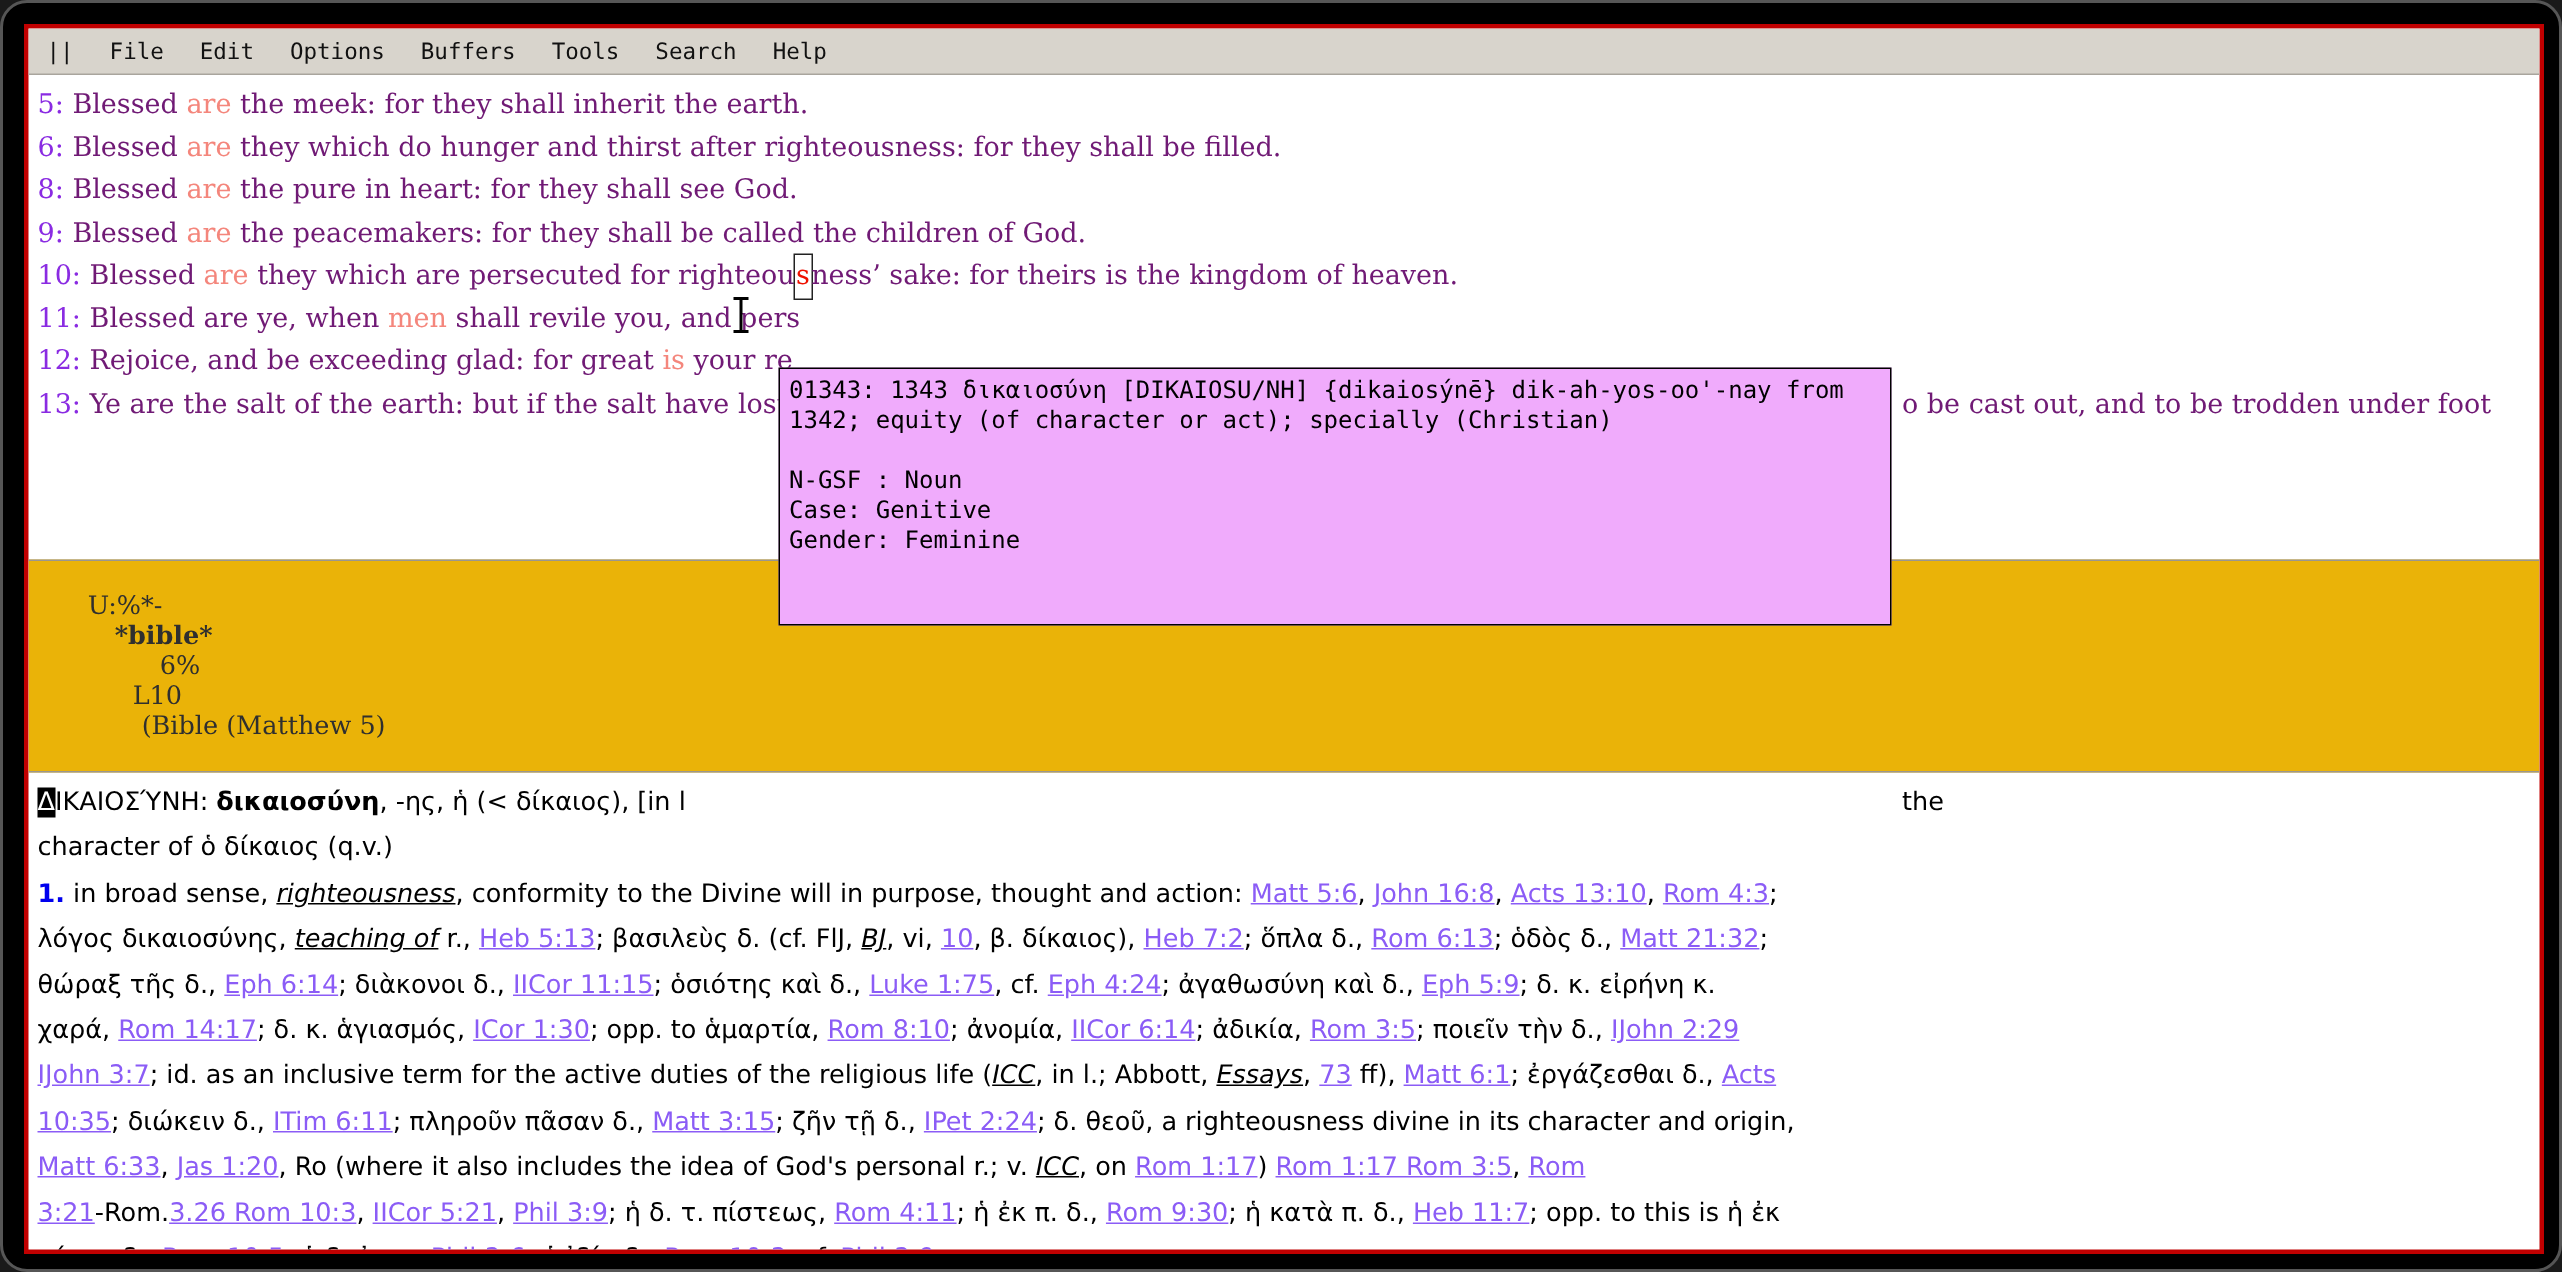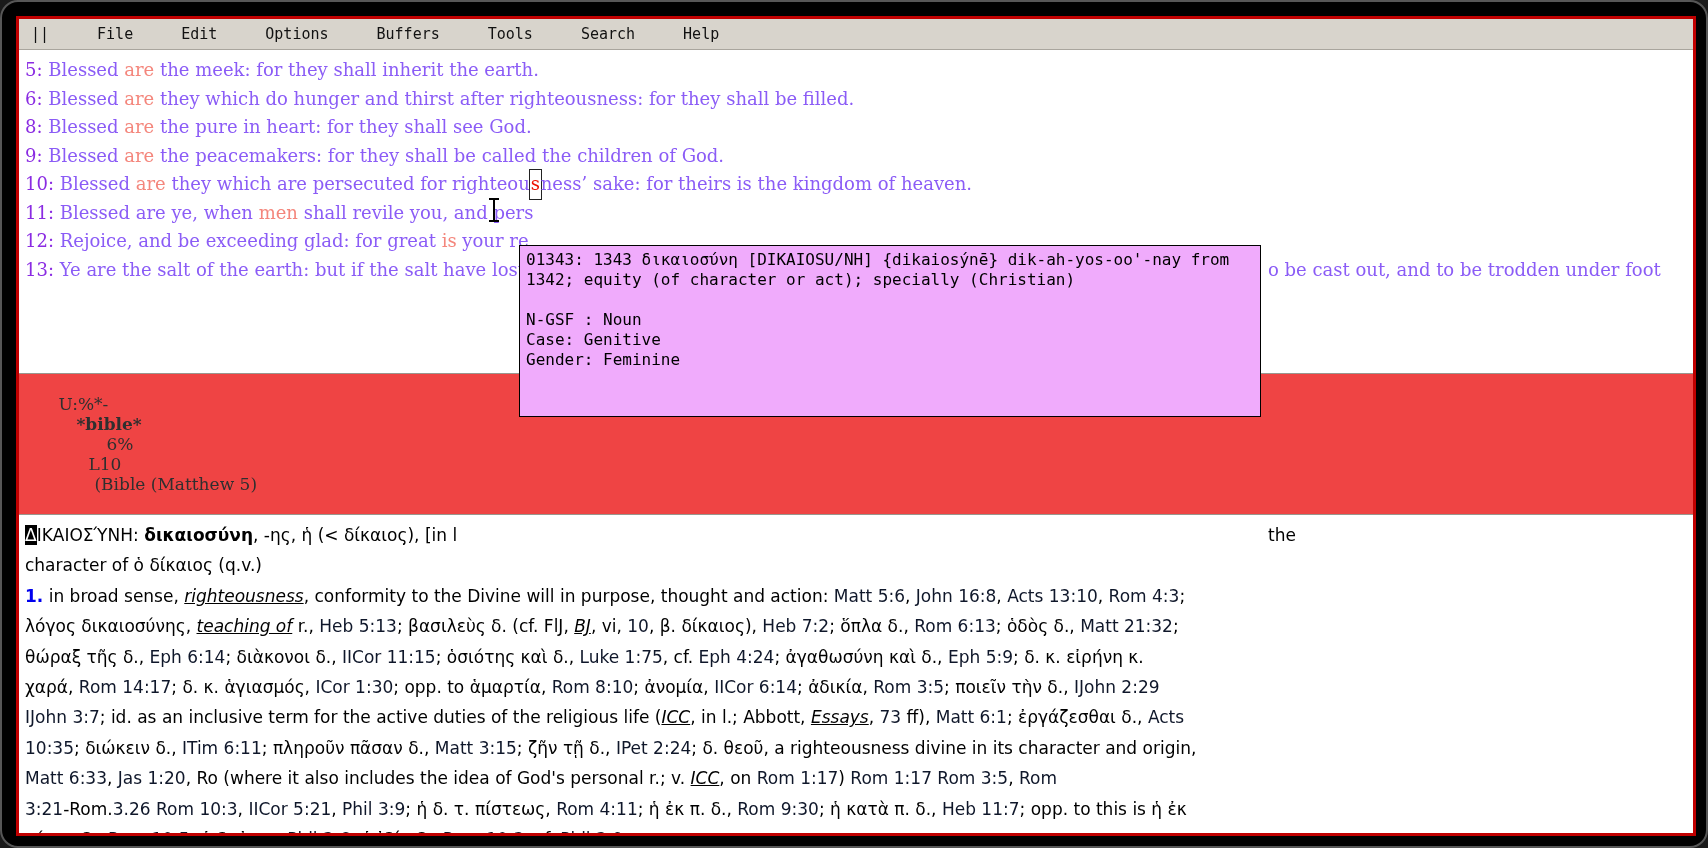--- a/index.html
+++ b/index.html
@@ -5,44 +5,44 @@
   html,body{margin:0;padding:0;background:#1a1a1a;}
   .screen{position:relative;width:1708px;height:848px;background:#000;border-radius:18px;
           box-sizing:border-box;border:2px solid #565656;overflow:hidden;
           font-family:"DejaVu Serif",serif;}
   .frame{position:absolute;left:14px;top:14px;width:1680px;height:820px;box-sizing:border-box;
          background:#fff;border:3px solid #c00000;display:flex;flex-direction:column;overflow:hidden;}
   
   .menubar{flex:0 0 30px;background:#d8d4cc;border-bottom:1px solid #a9a59d;display:flex;
            align-items:center;font:15px "DejaVu Sans Mono",monospace;color:#111;padding-left:12px;}
   .menu-logo{margin-right:24px;}
-  .menu-item{margin-right:24px;cursor:default;margin-left:24px;}
+  .menu-item{margin-right:24px;cursor:default;}
   
   .buf1{flex:0 0 317px;padding:6px 0 0 6px;font-size:18px;font-family:"DejaVu Serif",serif;overflow:hidden;}
   .buf1 .line{height:28.5px;line-height:28.5px;white-space:pre;position:relative;}
   .vn{color:#8a2be2;}
-  .r{color:#8b5cf6;}
+  .r{color:#701a75;}
   .s{color:#f4867c;margin-top:24px;}
   .hollow{color:#ee1100;display:inline-block;min-width:11px;text-align:center;
           outline:1.5px solid #222;outline-offset:0px;}
   
   .buf2{flex:0 0 368px;padding:5px 0 0 6px;font-size:17px;font-family:"DejaVu Sans",sans-serif;
         color:#000;overflow:hidden;}
   .buf2 .line{height:30.4px;line-height:30.4px;white-space:pre;position:relative;}
   .k{color:#000;}
-  .b{color:#0f172a;}
+  .b{color:#8b5cf6;text-decoration:underline;}
   .bb{color:#0000ee;font-weight:bold;}
   .iu{font-style:italic;text-decoration:underline;}
   .bk{font-weight:bold;}
   .cur{background:#000;color:#fff;}
   .tail{position:absolute;left:1243px;top:0;}
   
   .modeline{flex:0 0 26px;line-height:24px;font:17px "DejaVu Serif",serif;padding-left:7px;
             white-space:pre;box-sizing:border-box;}
-  .ml1{background:#ef4444;color:#2f2f2f;border-top:1px solid #9a968e;border-bottom:1px solid #9a968e;}
+  .ml1{background:#eab308;color:#2f2f2f;border-top:1px solid #9a968e;border-bottom:1px solid #9a968e;}
   .ml-buf{font-weight:bold;margin-left:18px;}
   .ml-pos{margin-left:48px;}
   .ml-line{margin-left:30px;}
   .ml-modes{margin-left:36px;}
   
   .tooltip{position:absolute;left:500px;top:226px;width:742px;height:172px;box-sizing:border-box;
            background:#f0abfc;border:1px solid #000;padding:4px 6px;z-index:5;
            font:16px "DejaVu Sans Mono",monospace;color:#000;}
   .tooltip .line{height:20px;line-height:20px;white-space:pre;}
   

